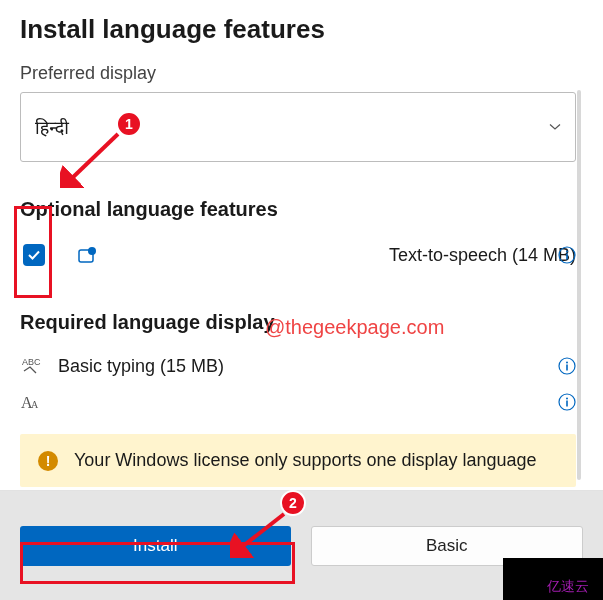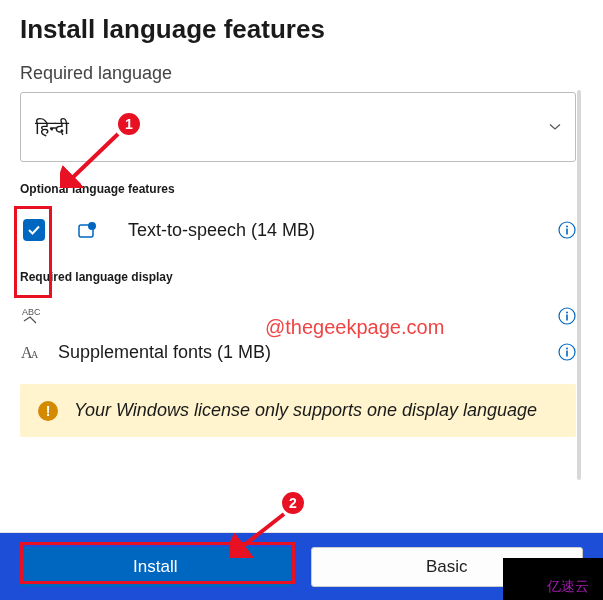--- a/index.html
+++ b/index.html
@@ -38,32 +38,33 @@
       align-items: center;
       justify-content: space-between;
       background: #fff;
       cursor: pointer;
     }
     .chevron-down {
       width: 12px;
       height: 12px;
     }
     .section-header {
-      font-size: 12px;
+      font-size: 20px;
       font-weight: 600;
-      margin-top: 20px;
+      margin-top: 36px;
       margin-bottom: 14px;
     }
     .feature-row {
       display: flex;
       align-items: center;
       gap: 28px;
       padding: 8px 0;
       position: relative;
       max-width: 556px;
+      text-align: right;
     }
     .checkbox-wrap {
       width: 28px;
       display: flex;
       justify-content: center;
     }
     .checkbox {
       width: 22px;
       height: 22px;
       background: #0067c0;
@@ -119,26 +120,26 @@
       background: #d38a00;
       border-radius: 50%;
       color: #fff;
       display: flex;
       align-items: center;
       justify-content: center;
       font-weight: bold;
       font-size: 14px;
       flex: none;
     }
-    .banner-text { font-size: 18px; font-style: italic; }
+    .banner-text { font-size: 18px; }
     .footer {
       position: absolute;
       bottom: 0; left: 0; right: 0;
-      height: 68px;
-      background: #1d4ed8;
+      height: 110px;
+      background: #e5e5e5;
       border-top: 1px solid #e2e2e2;
       display: flex;
       align-items: center;
       gap: 20px;
       padding: 0 20px;
     }
     .btn {
       flex: 1;
       height: 40px;
       max-width: 275px;
@@ -223,21 +224,21 @@
       background: #d8d8d8;
       border-radius: 2px;
     }
   </style>
 </head>
 <body>
 
 <div class="dialog">
   <h1 class="page-title">Install language features</h1>
 
-  <div class="field-label">Required language</div>
+  <div class="field-label">Preferred display</div>
   <div class="dropdown">
     <span>हिन्दी</span>
     <svg class="chevron-down" viewBox="0 0 12 12">
         <path d="M1 3.5 L6 8 L11 3.5" stroke="#555" stroke-width="1.2" fill="none"></path>
       </svg>
   </div>
 
   <div class="section-header">Optional language features</div>
 
   <div class="feature-row">
@@ -265,35 +266,35 @@
 
   <div class="section-header">Required language display</div>
 
   <div class="required-row">
     <div class="feature-icon gray">
       <svg width="22" height="22" viewBox="0 0 22 22">
           <text x="1" y="10" font-size="9" fill="#555">ABC</text>
           <path d="M3 16 L9 12 L15 18" stroke="#555" stroke-width="1.3" fill="none"></path>
         </svg>
     </div>
+    <span class="feature-label">Basic typing (15 MB)</span>
     <svg class="info-icon" viewBox="0 0 18 18">
         <circle cx="9" cy="9" r="8" stroke="#0067c0" stroke-width="1.2" fill="none"></circle>
         <circle cx="9" cy="5.5" r="1" fill="#0067c0"></circle>
         <rect x="8.2" y="7.5" width="1.6" height="6" fill="#0067c0"></rect>
       </svg>
   </div>
 
   <div class="required-row">
     <div class="feature-icon gray">
       <svg width="22" height="22" viewBox="0 0 22 22">
           <text x="0" y="17" font-size="16" fill="#555" font-family="serif">A</text>
           <text x="10" y="17" font-size="10" fill="#555" font-family="serif">A</text>
         </svg>
     </div>
-    <span class="feature-label">Supplemental fonts (1 MB)</span>
     <svg class="info-icon" viewBox="0 0 18 18">
         <circle cx="9" cy="9" r="8" stroke="#0067c0" stroke-width="1.2" fill="none"></circle>
         <circle cx="9" cy="5.5" r="1" fill="#0067c0"></circle>
         <rect x="8.2" y="7.5" width="1.6" height="6" fill="#0067c0"></rect>
       </svg>
   </div>
 
   <div class="warning-banner">
     <div class="warn-icon">!</div>
     <span class="banner-text">Your Windows license only supports one display language</span>

